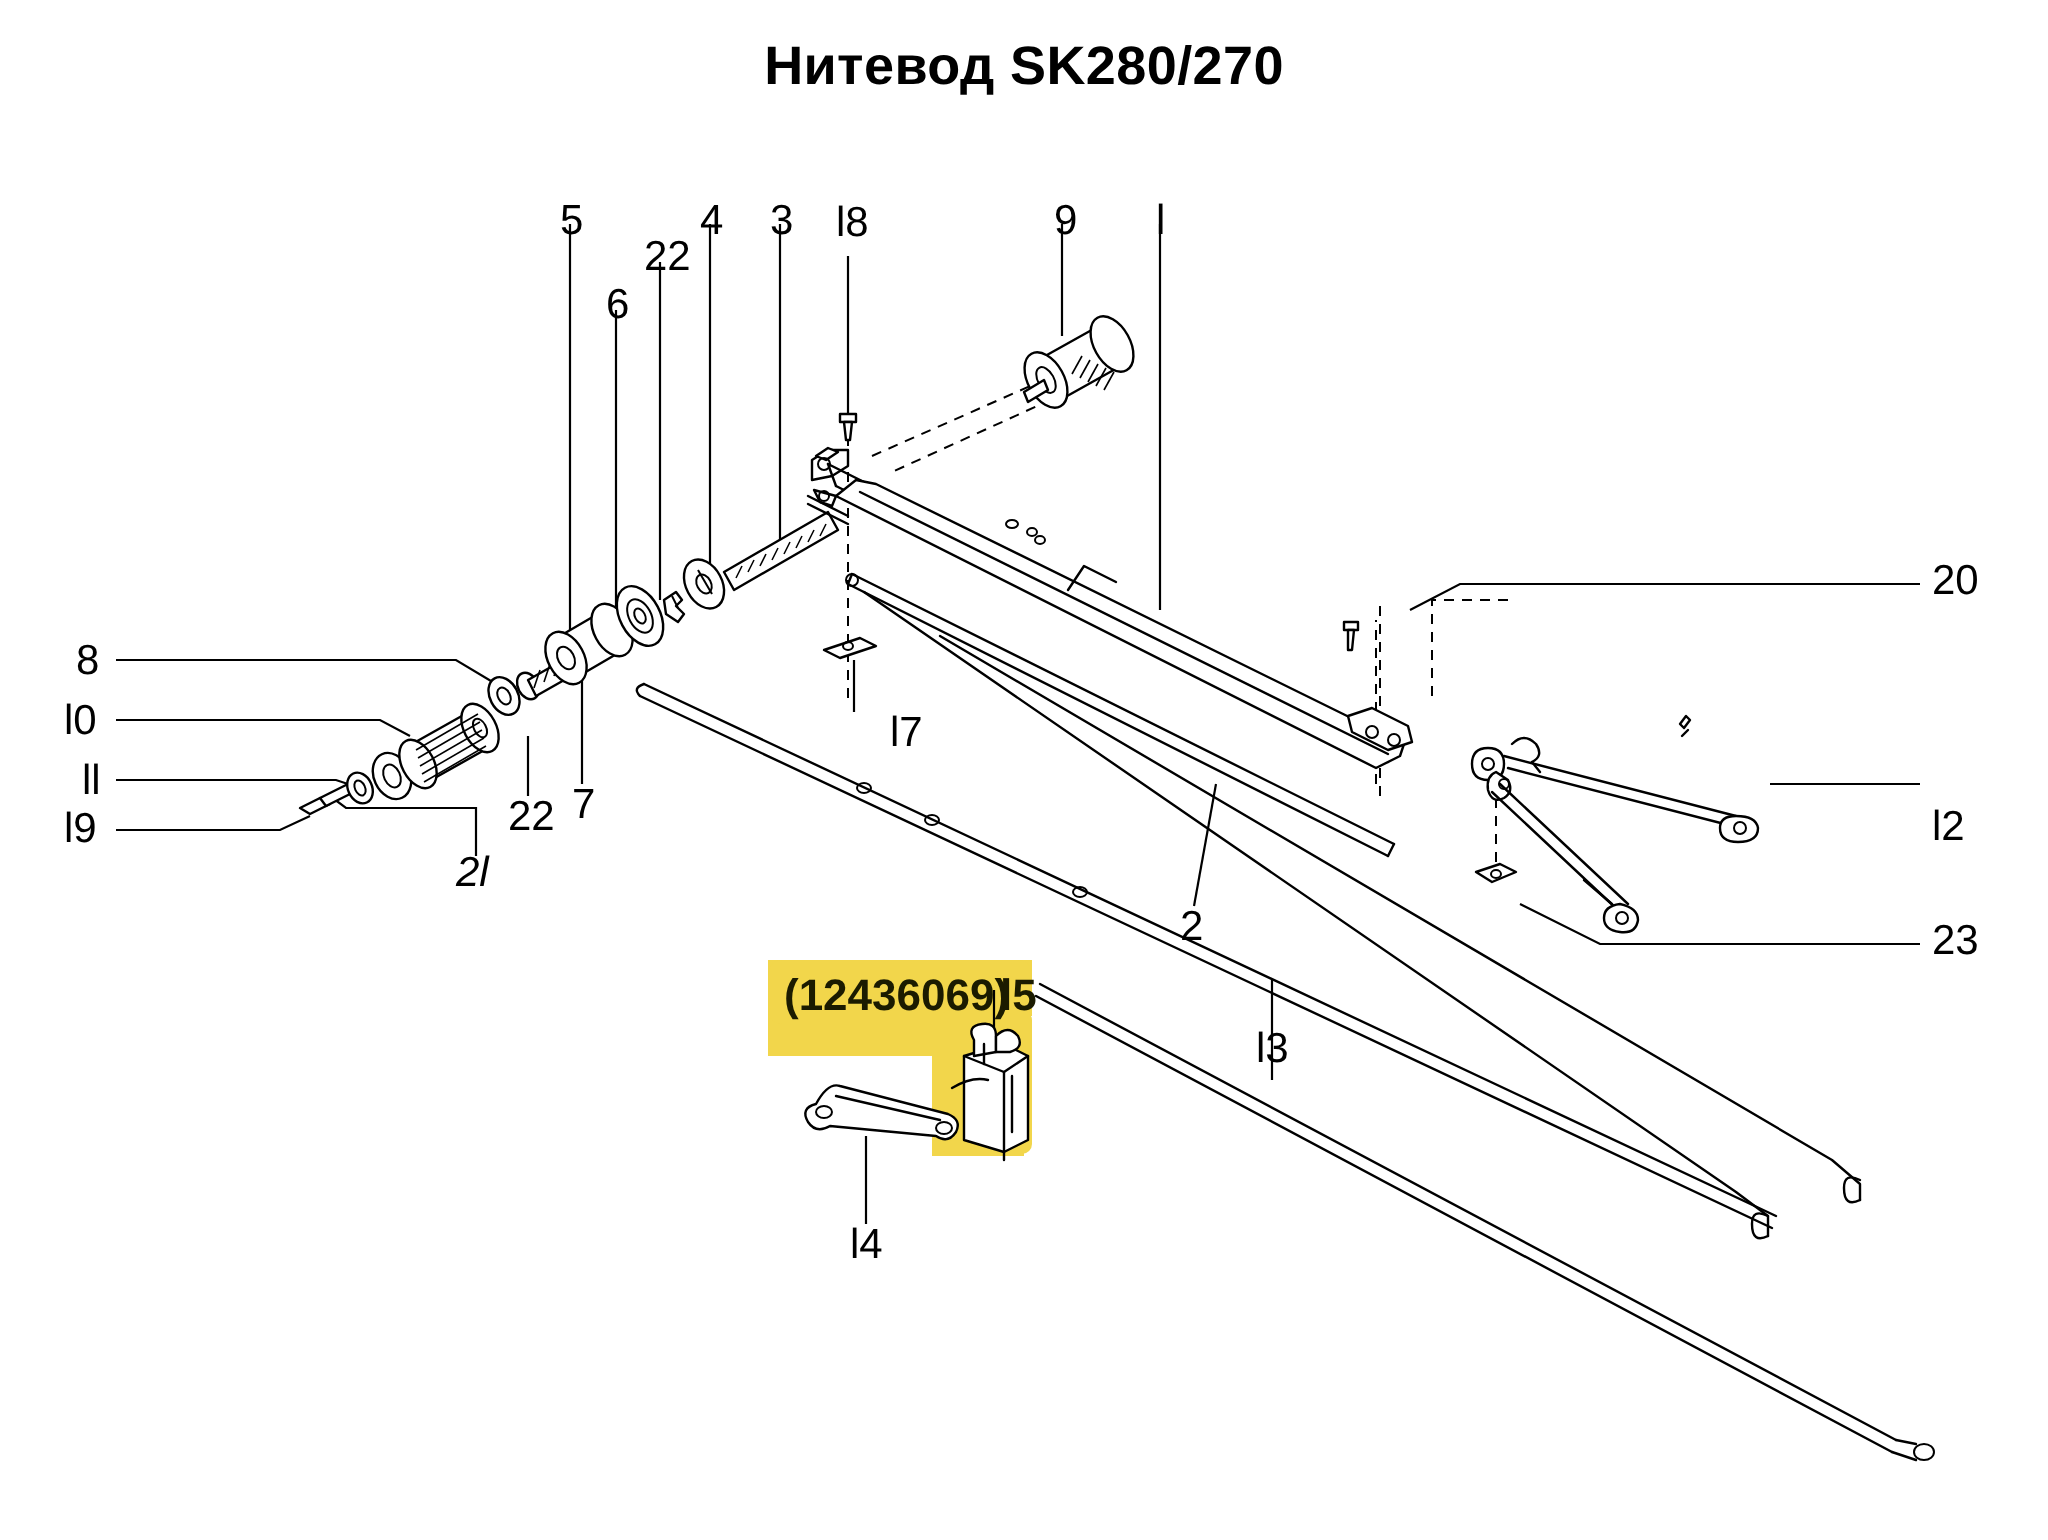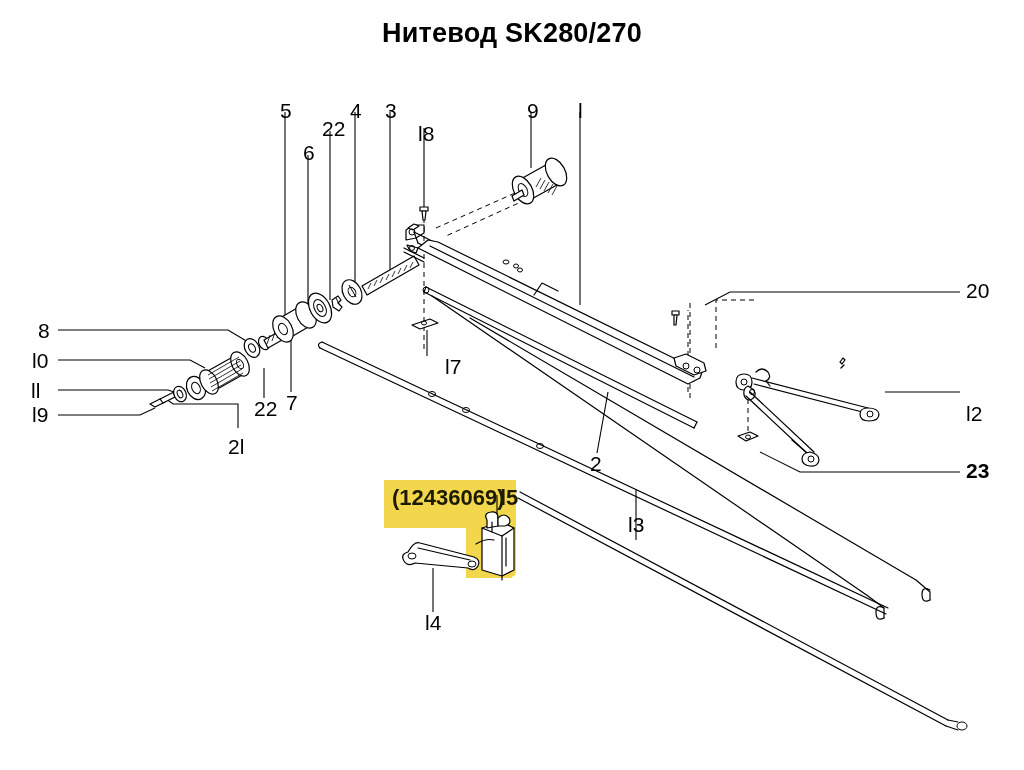--- a/index.html
+++ b/index.html
@@ -339,36 +339,36 @@
       <path class="s" d="M404 252 L424 262"></path>
     </g>
 
   </svg>
 
   <div class="lbl" style="left:280px;top:100px;">5</div>
   <div class="lbl" style="left:303px;top:142px;">6</div>
   <div class="lbl" style="left:322px;top:118px;">22</div>
   <div class="lbl" style="left:350px;top:100px;">4</div>
   <div class="lbl" style="left:385px;top:100px;">3</div>
-  <div class="lbl" style="left:418px;top:123px;">l8</div>
+  <div class="lbl" style="left:418px;top:101px;">l8</div>
   <div class="lbl" style="left:527px;top:100px;">9</div>
   <div class="lbl" style="left:578px;top:100px;">l</div>
 
   <div class="lbl" style="left:966px;top:280px;">20</div>
   <div class="lbl" style="left:966px;top:380px;margin-top:23px;">l2</div>
-  <div class="lbl" style="left:966px;top:460px;font-weight:bold;">23</div>
+  <div class="lbl" style="left:966px;top:460px;">23</div>
 
   <div class="lbl" style="left:38px;top:320px;">8</div>
   <div class="lbl" style="left:32px;top:350px;">l0</div>
-  <div class="lbl" style="left:31px;top:380px;">ll</div>
+  <div class="lbl" style="left:41px;top:380px;">ll</div>
   <div class="lbl" style="left:32px;top:404px;">l9</div>
 
   <div class="lbl" style="left:286px;top:392px;">7</div>
   <div class="lbl" style="left:254px;top:398px;">22</div>
-  <div class="lbl" style="left:228px;top:436px;">2l</div>
+  <div class="lbl" style="left:228px;top:426px;font-style:italic;">2l</div>
 
   <div class="lbl" style="left:420px;top:356px;margin-left:25px;">l7</div>
   <div class="lbl" style="left:590px;top:453px;">2</div>
   <div class="lbl" style="left:628px;top:468px;margin-top:46px;">l3</div>
   <div class="lbl" style="left:425px;top:612px;">l4</div>
 
   <div class="hl-text" style="left:392px;top:487px;">(12436069)</div>
   <div class="hl-text" style="left:488px;top:487px;padding-left:12px;">l5</div>
 
 </div>

